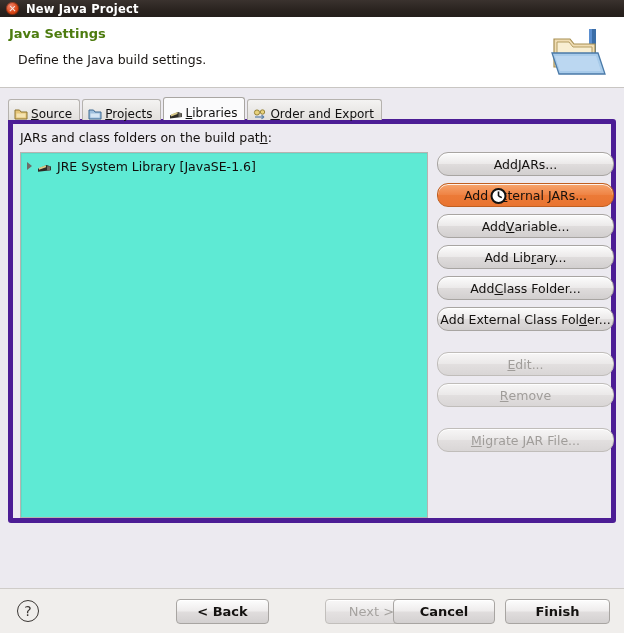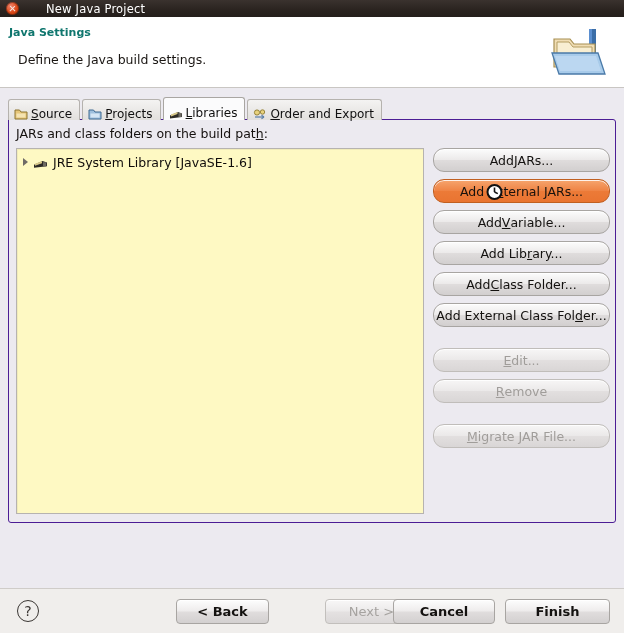--- a/index.html
+++ b/index.html
@@ -55,44 +55,44 @@
     top: 6px;
     width: 7px;
     height: 1.4px;
     background: #f8e6e0;
   }
   .close-btn::before { transform: rotate(45deg); }
   .close-btn::after  { transform: rotate(-45deg); }
   .title-text {
     color: #ffffff;
     font-size: 11.5px;
-    font-weight: normal;
-    margin-left: 27px;
+    font-weight: bold;
+    margin-left: 7px;
     letter-spacing: 0.2px;
     white-space: nowrap;
     text-align: center;
   }
 
   
   .header {
     position: absolute;
     left: 0; top: 17px;
     width: 624px;
     height: 71px;
     background: #ffffff;
     border-bottom: 1px solid #c9c6c3;
     box-sizing: border-box;
   }
   .header-title {
     position: absolute;
     left: 9px;
     top: 9px;
-    font-size: 11px;
+    font-size: 13px;
     font-weight: bold;
-    color: #0f766e;
+    color: #4d7c0f;
     white-space: nowrap;
   }
   .header-sub {
     position: absolute;
     left: 18px;
     top: 35px;
     font-size: 12.5px;
     color: #1a1613;
     white-space: nowrap;
   }
@@ -143,40 +143,40 @@
 
   
   .panel {
     position: absolute;
     left: 8px;
     top: 119px;
     width: 608px;
     height: 404px;
     box-sizing: border-box;
     background: #eceaf0;
-    border: 1px solid #4c1d95;
+    border: 5px solid #4c1d95;
     border-radius: 0 3px 3px 3px;
     z-index: 2;
   }
   .panel-label {
     position: absolute;
     left: 7px;
     top: 6px;
     font-size: 12.5px;
     color: #15110f;
     white-space: nowrap;
   }
   .listbox {
     position: absolute;
     left: 7px;
     top: 28px;
     width: 408px;
     height: 366px;
     box-sizing: border-box;
-    background: #fef9c3;
+    background: #5eead4;
     border: 1px solid #b6b3b0;
     box-shadow: inset 1px 1px 0 rgba(0,0,0,0.05);
     overflow: hidden;
   }
   .tree-row {
     display: flex;
     align-items: center;
     gap: 5px;
     height: 20px;
     padding-left: 6px;

